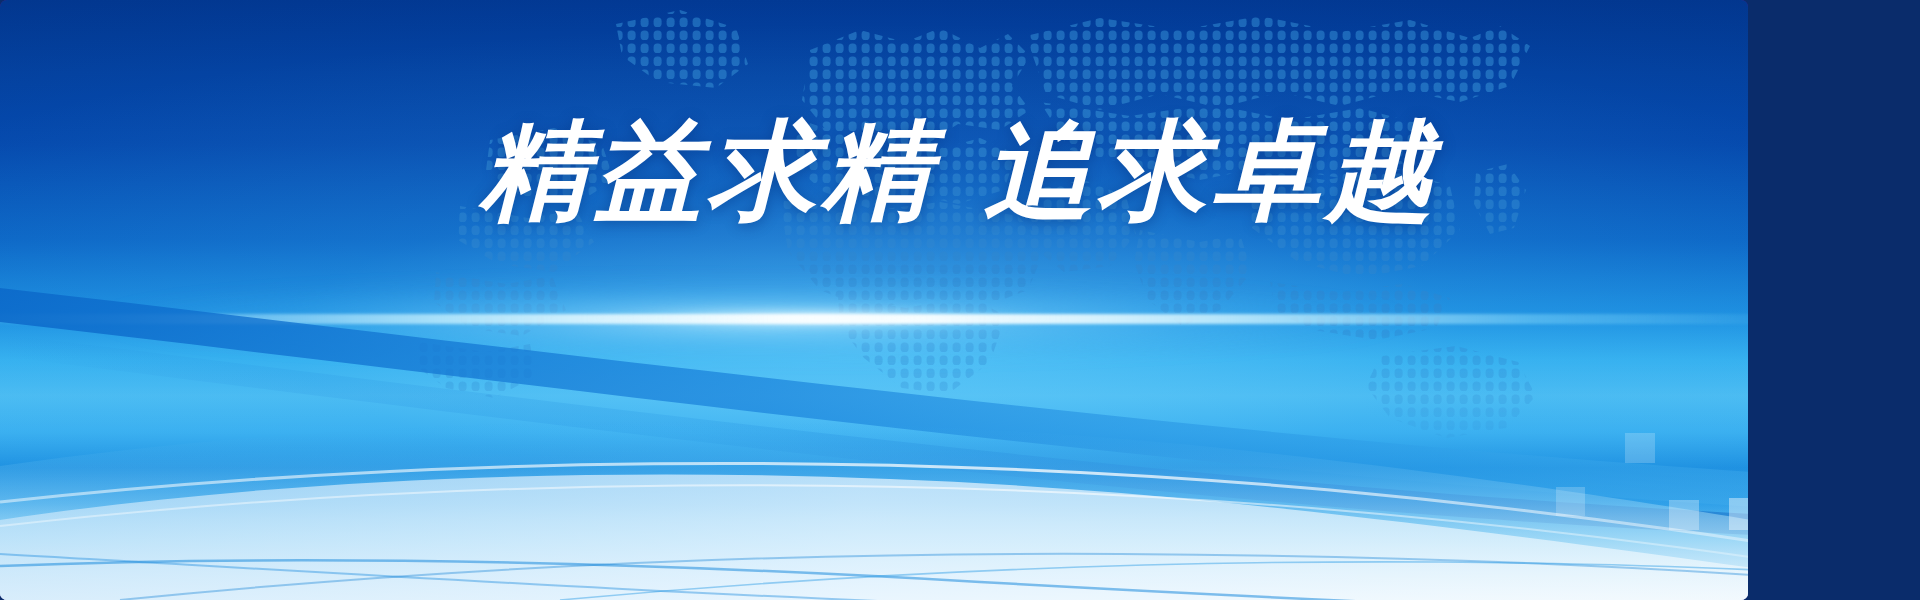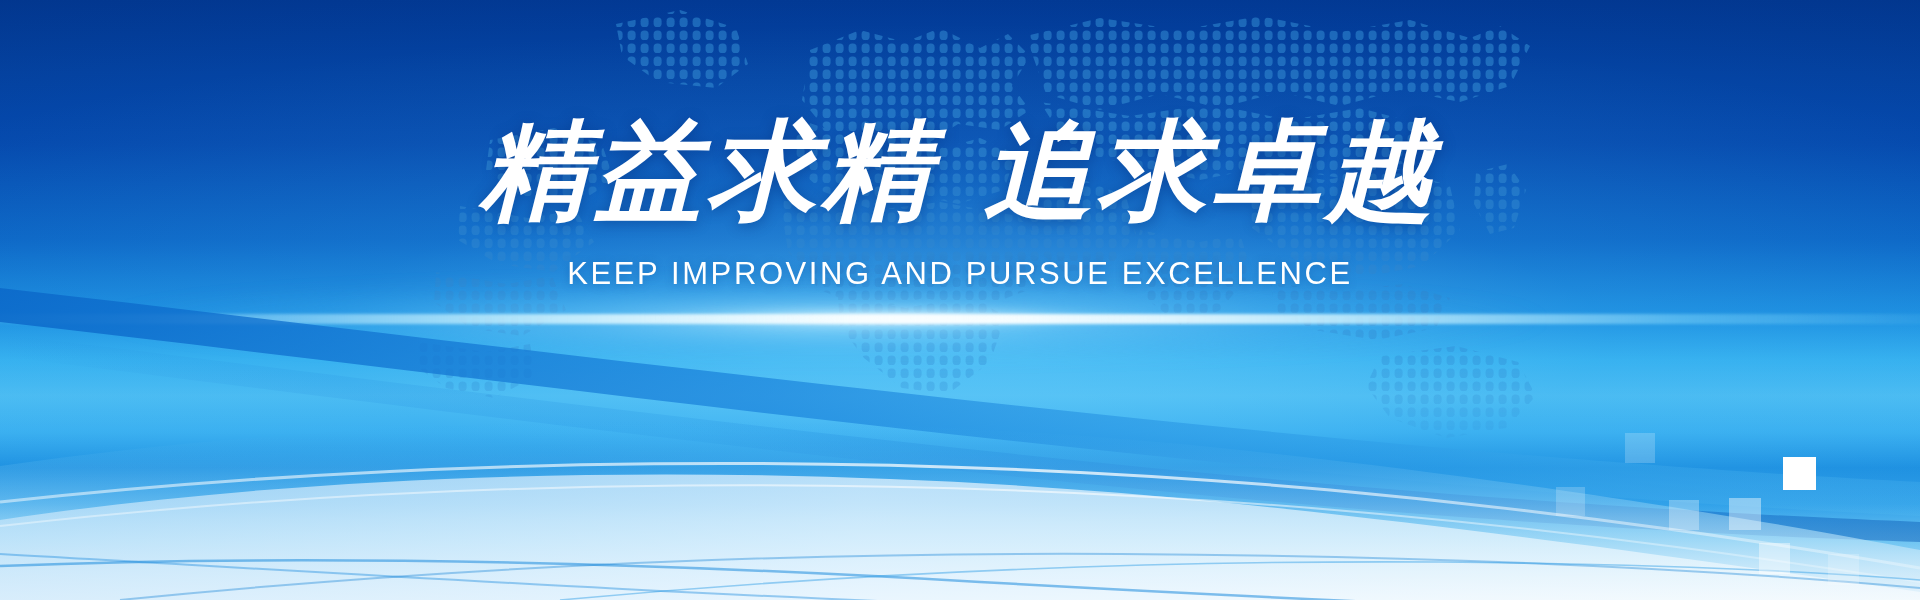--- a/index.html
+++ b/index.html
@@ -7,24 +7,25 @@
     margin: 0;
     padding: 0;
     background: #0a2c6b;
   }
   body {
     font-family: "Liberation Sans", sans-serif;
   }
 
   .banner {
     position: relative;
-    width: 1920px;
+    width: 1748px;
     height: 600px;
     overflow: hidden;
     background: #4c1d95;
+    border-radius: 7px;
   }
 
   
   .sky {
     position: absolute;
     inset: 0;
     background:
       linear-gradient(to bottom,
         #023a96 0%,
         #0443a2 12%,
@@ -300,16 +301,15 @@
   <div class="sq dim" style="left:1625px; top:433px; width:30px; height:30px;"></div>
   <div class="sq dim" style="left:1556px; top:487px; width:29px; height:29px;"></div>
   <div class="sq" style="left:1669px; top:500px; width:30px; height:30px;"></div>
   <div class="sq soft" style="left:1729px; top:498px; width:32px; height:32px;"></div>
   <div class="sq bright" style="left:1783px; top:457px; width:33px; height:33px;"></div>
   <div class="sq soft" style="left:1759px; top:543px; width:31px; height:31px;"></div>
   <div class="sq dim" style="left:1828px; top:554px; width:31px; height:31px;"></div>
 
   <div class="headline-block">
     <h1 class="headline"><span>精益求精</span><span class="gap"></span><span>追求卓越</span></h1>
-    <p class="subhead">KEEP IMPROVING AND PURSUE EXCELLENCE</p>
   </div>
 
 </div>
 
 </body></html>

